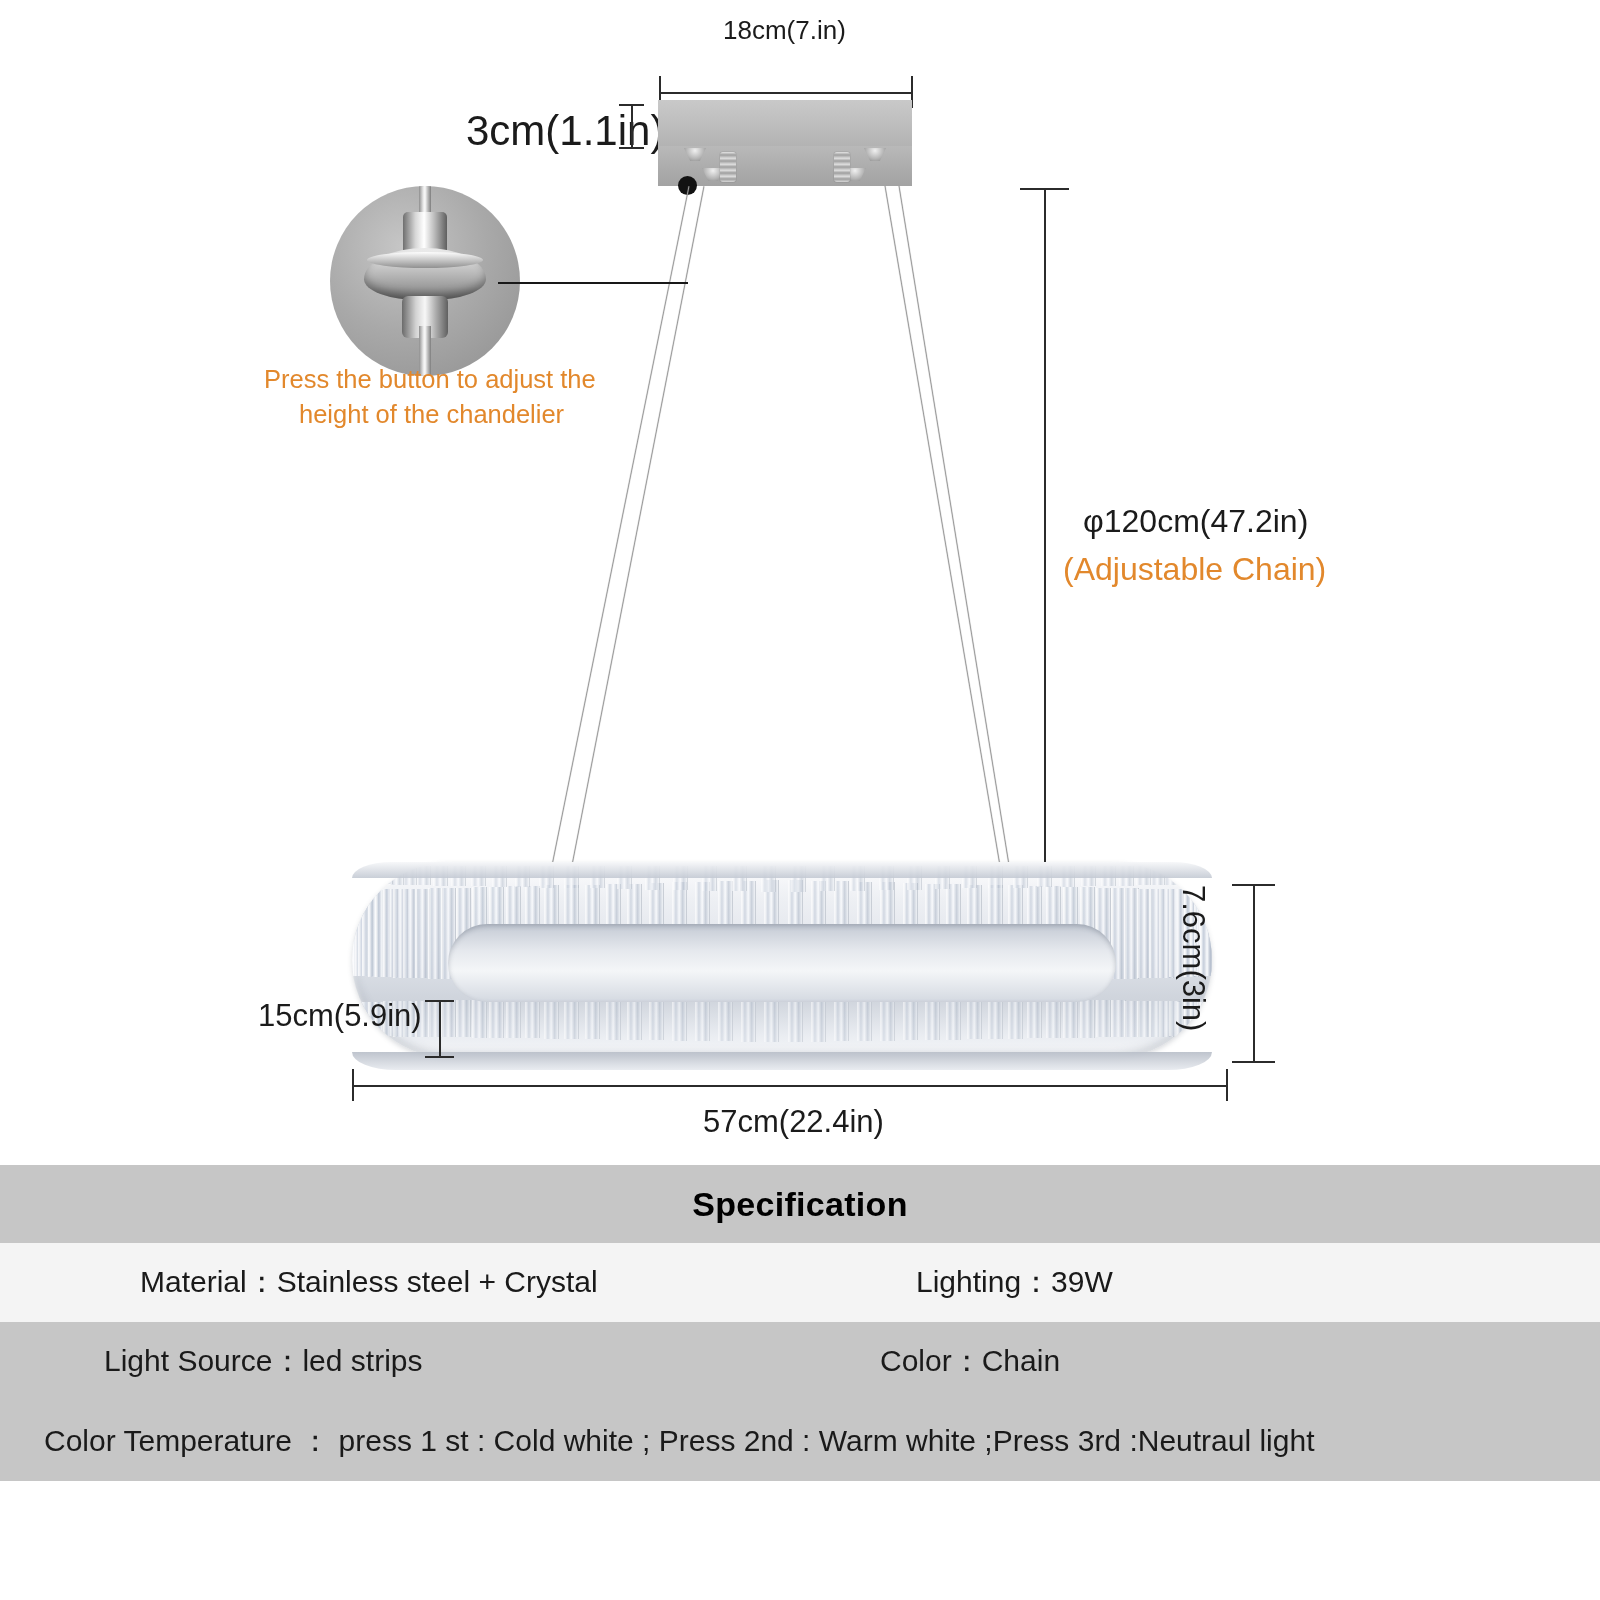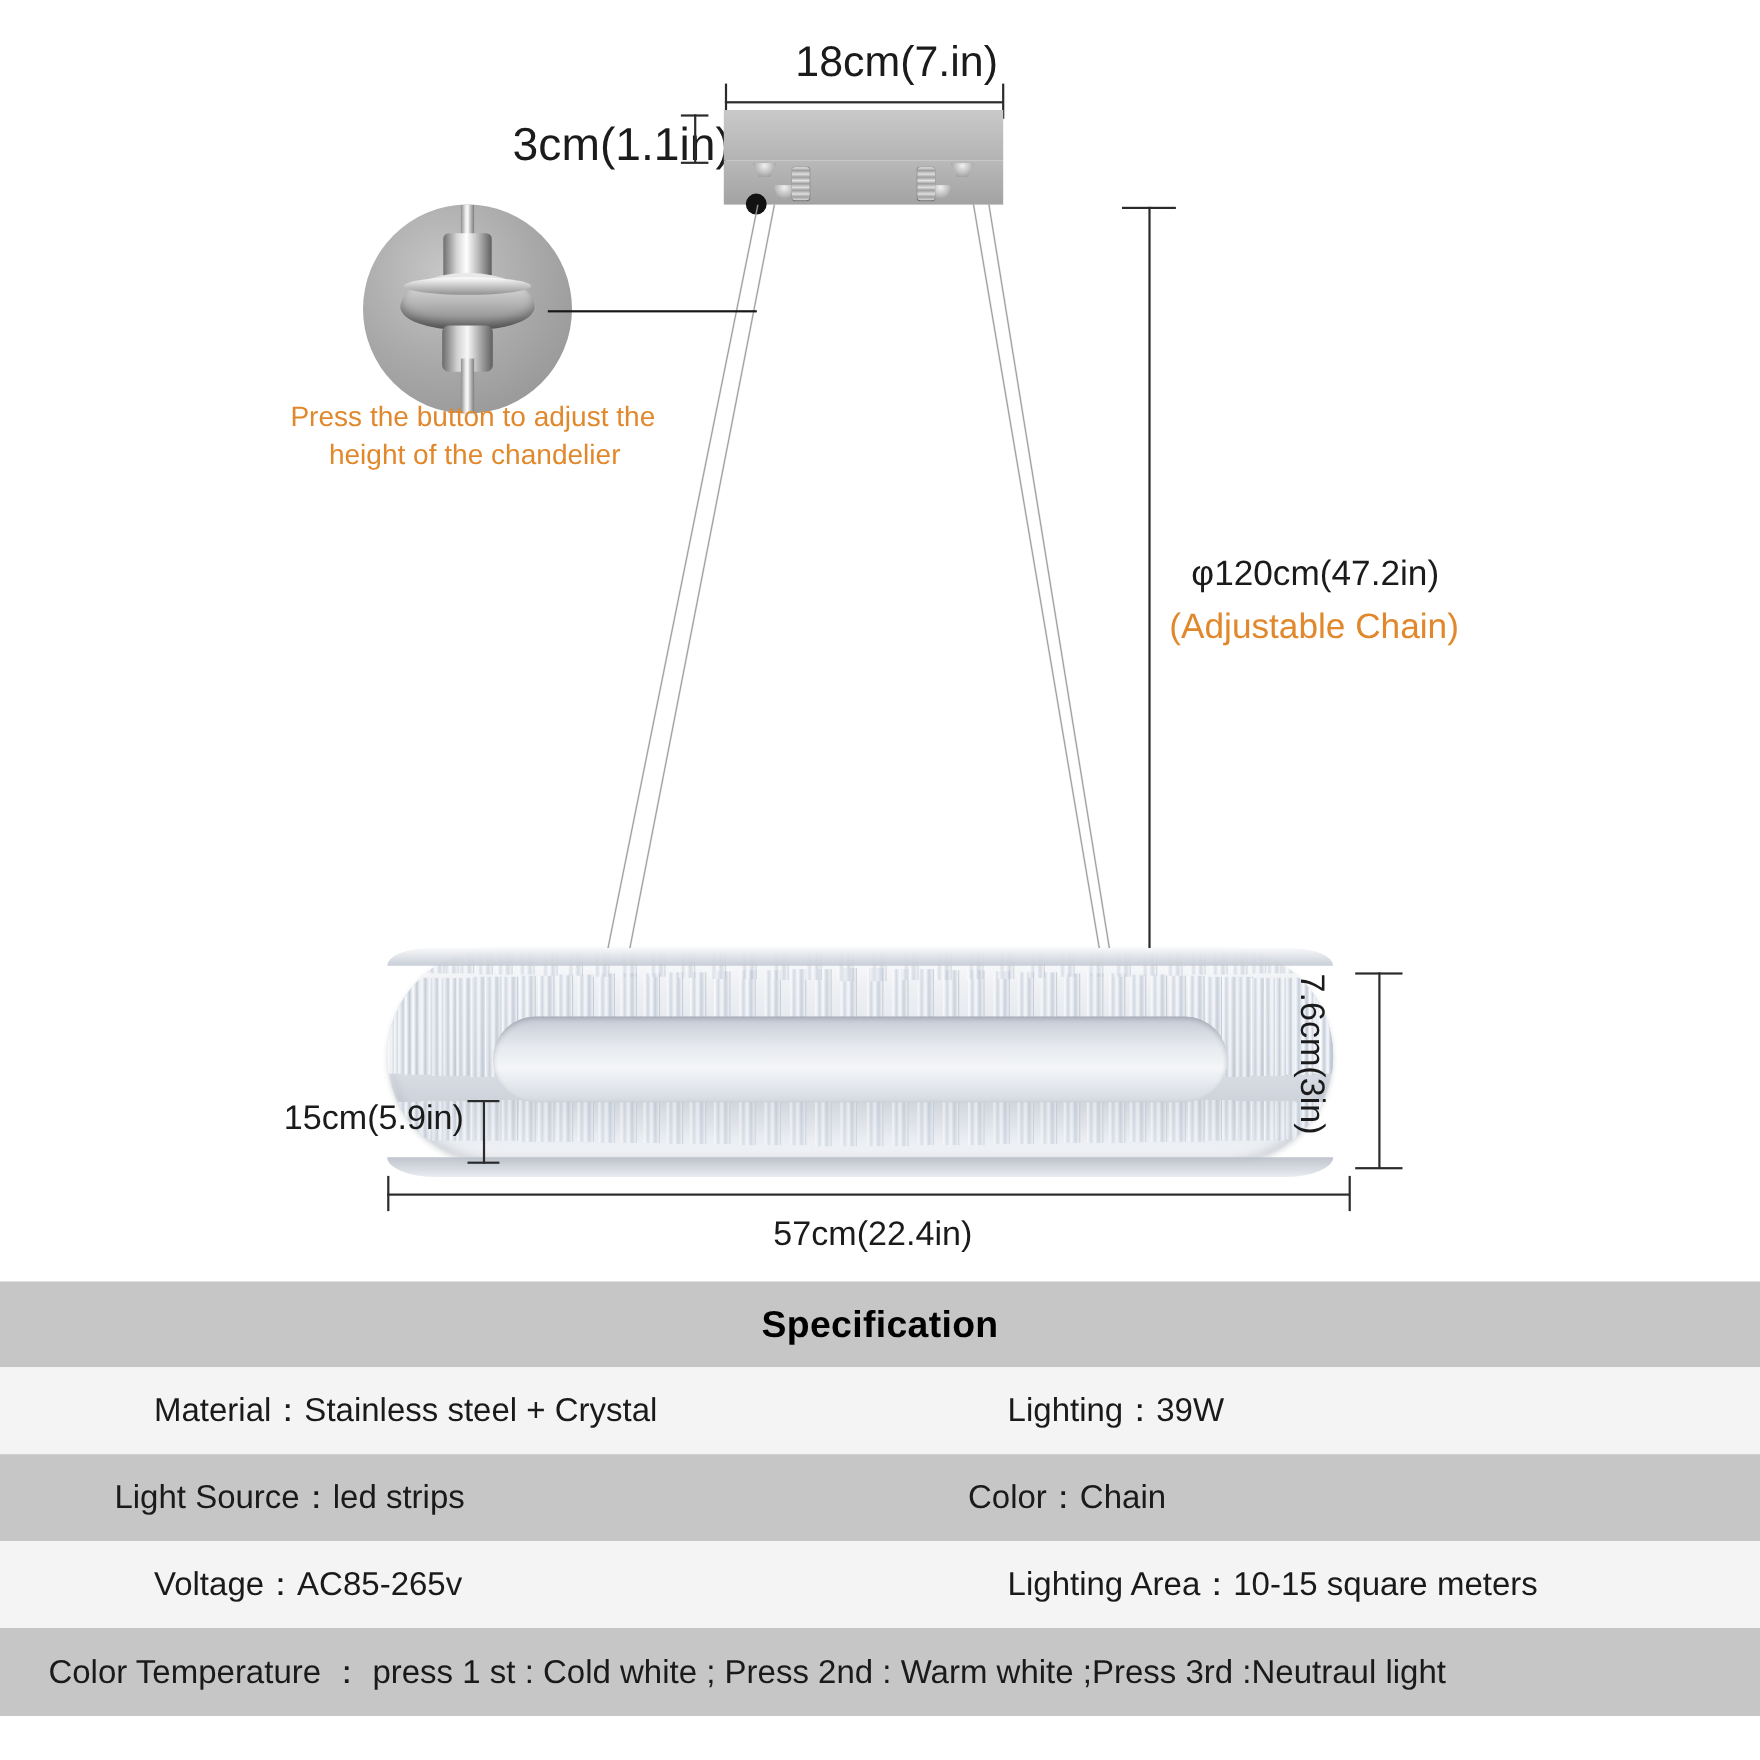--- a/index.html
+++ b/index.html
@@ -87,21 +87,21 @@
   .spec-row.full{height:80px;}
   .cell.wide{padding-left:44px;font-size:30px;}
 </style>
 </head>
 <body>
 
 <div id="root">
 
   <div id="diagram">
 
-    <div class="lbl" style="left:723px;top:35px;font-size:39px;">18cm(7.in)</div>
+    <div class="lbl" style="left:723px;top:15px;font-size:26px;">18cm(7.in)</div>
     <div class="dline-h" style="left:659px;top:92px;width:253px;"></div>
     <div class="cap-v" style="left:659px;top:76px;height:32px;"></div>
     <div class="cap-v" style="left:911px;top:76px;height:32px;"></div>
 
     <div class="lbl" style="left:466px;top:107px;font-size:42px;">3cm(1.1in)</div>
     <div class="dline-v" style="left:631px;top:104px;height:44px;"></div>
     <div class="cap-h" style="left:619px;top:104px;width:25px;"></div>
     <div class="cap-h" style="left:619px;top:147px;width:25px;"></div>
 
     <div id="canopy">
@@ -334,22 +334,18 @@
     <div class="spec-row light">
       <div class="cell left"><span>Material：</span><span>Stainless steel + Crystal</span></div>
       <div class="cell right"><span>Lighting：</span><span>39W</span></div>
     </div>
 
     <div class="spec-row dark">
       <div class="cell left"><span>Light Source：</span><span>led strips</span></div>
       <div class="cell right"><span>Color：</span><span>Chain</span></div>
     </div>
 
-    <div class="spec-row light">
-      <div class="cell left"><span>Voltage：</span><span>AC85-265v</span></div>
-      <div class="cell right"><span>Lighting Area：</span><span>10-15 square meters</span></div>
-    </div>
 
     <div class="spec-row dark full">
       <div class="cell wide">Color Temperature ： press 1 st : Cold white  ; Press 2nd : Warm white ;Press 3rd :Neutraul light</div>
     </div>
   </div>
 </div>
 
 </body></html>

